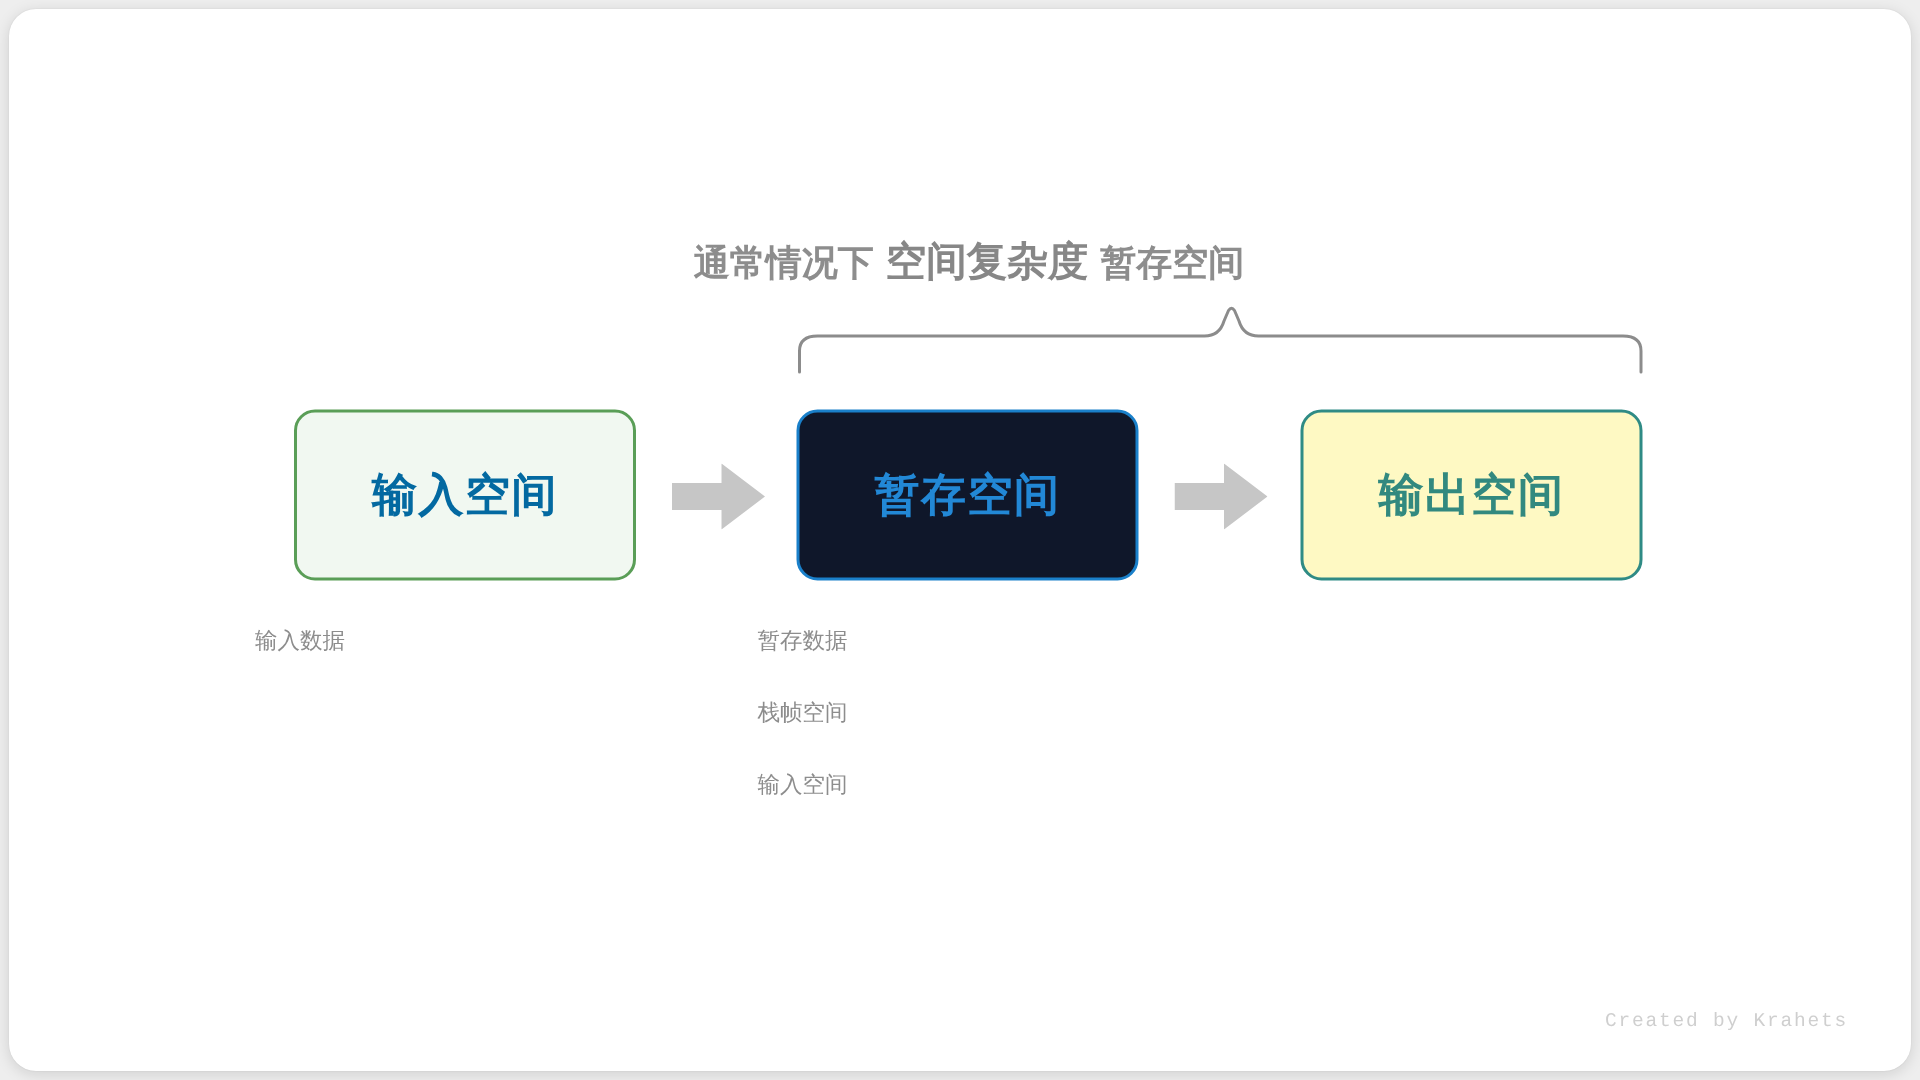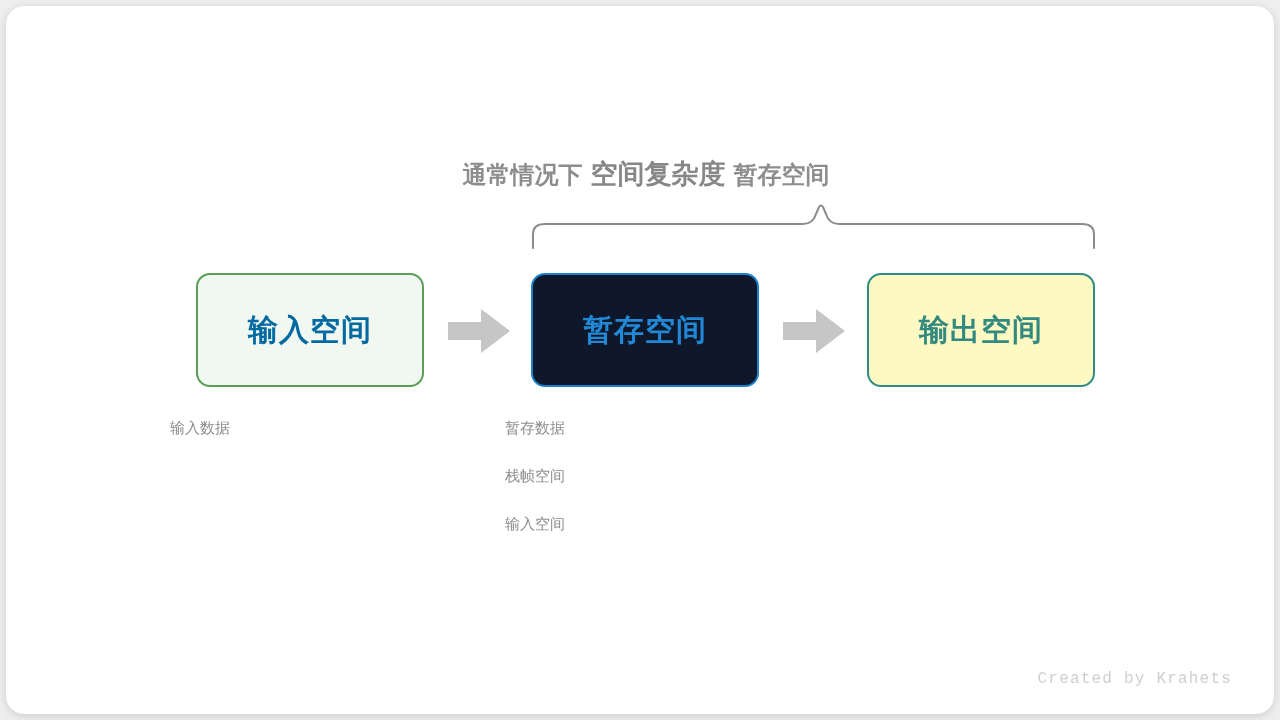--- a/index.html
+++ b/index.html
@@ -102,21 +102,21 @@
   #caption-output { left: 835px; }
   .caption-line { white-space: nowrap; }
 
   
   #credit {
     position: absolute;
     right: 42px;
     bottom: 26px;
     color: #cfcfcf;
     font-family: "Liberation Mono", "DejaVu Sans Mono", monospace;
-    font-size: 16px;
+    font-size: 13px;
     letter-spacing: 1.2px;
     white-space: nowrap;
   }
 </style>
 </head>
 <body>
 
 <div id="canvas">
   <div id="card">
 

